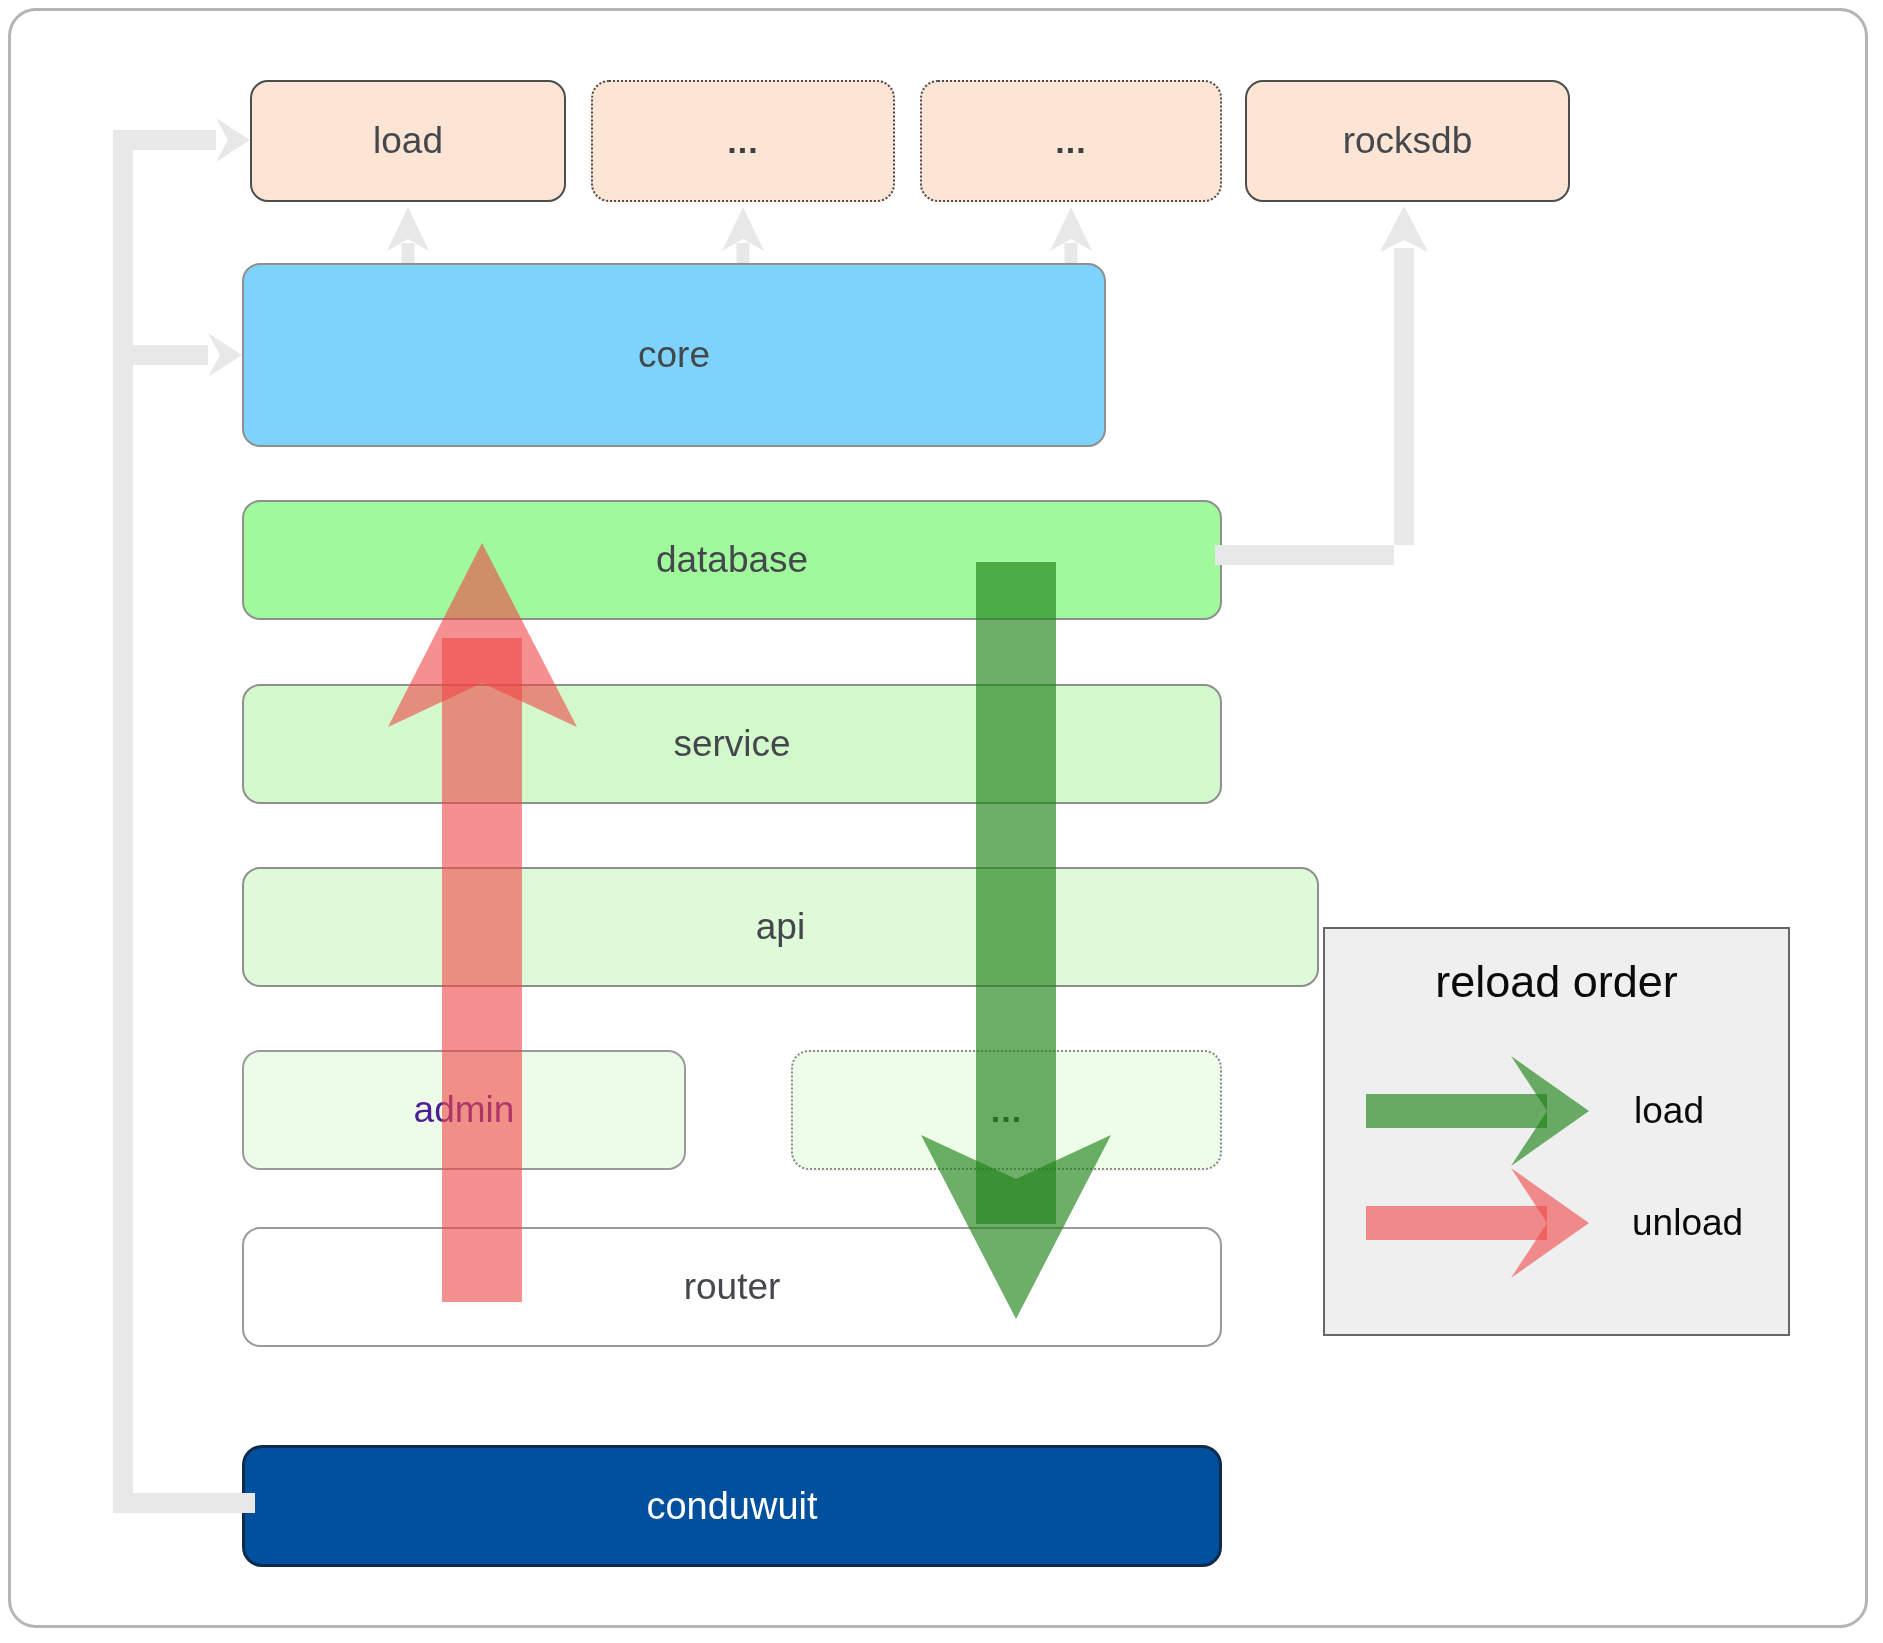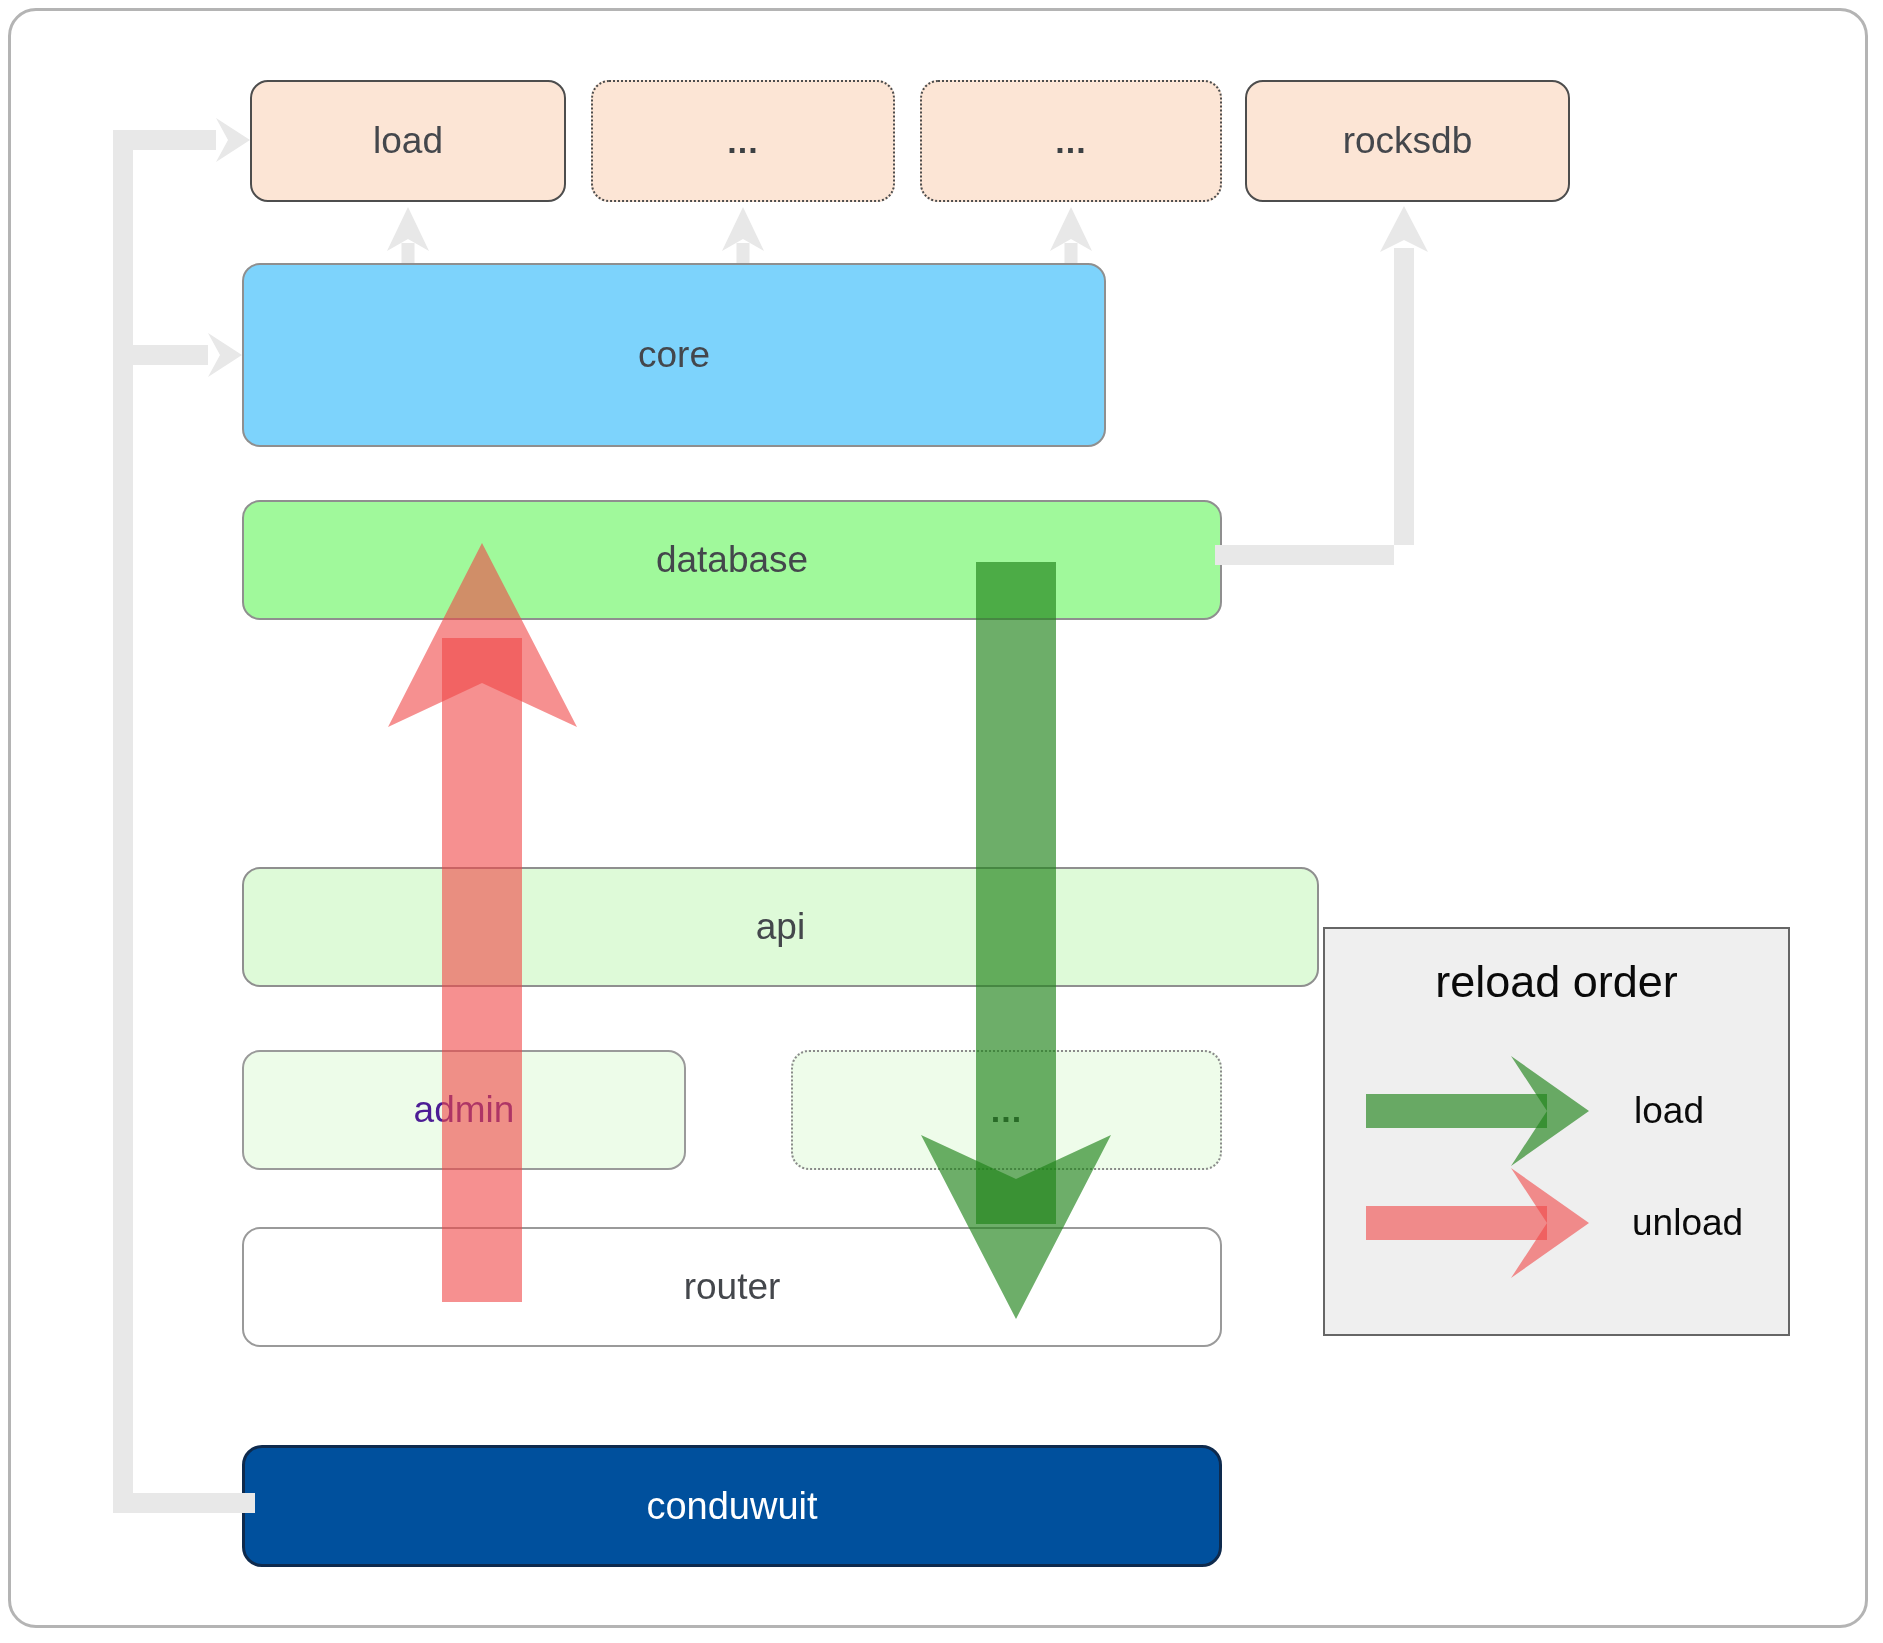--- a/index.html
+++ b/index.html
@@ -77,20 +77,21 @@
       <polygon points="1050,251 1071,207 1092,251 1071,239"></polygon>
     </g>
   </svg>
 
   <div class="box peach b-ruma">load</div>
   <div class="box peach-dotted dots b-ext1">...</div>
   <div class="box peach-dotted dots b-ext2">...</div>
   <div class="box peach b-rocksdb">rocksdb</div>
   <div class="box b-core">core</div>
   <div class="box b-database">database</div>
+  <div class="box b-service">service</div>
   <div class="box b-api">api</div>
   <div class="box b-admin">admin</div>
   <div class="box dots b-admext">...</div>
   <div class="box b-router">router</div>
   <div class="box b-conduwuit">conduwuit</div>
 
   <svg class="layer z3" viewBox="0 0 1883 1643" style="pointer-events:none;">
     <g fill="rgba(240,70,70,0.6)">
       <rect x="442" y="638" width="80" height="664"></rect>
       <polygon points="482,543 577,727 482,683 388,727"></polygon>

